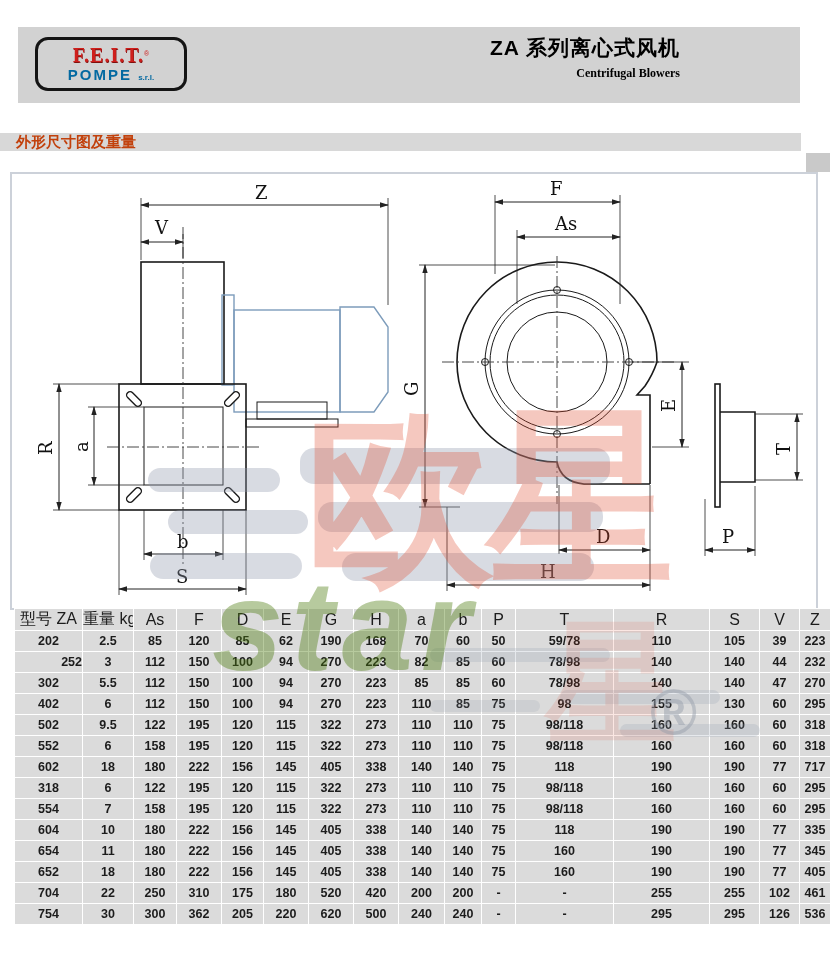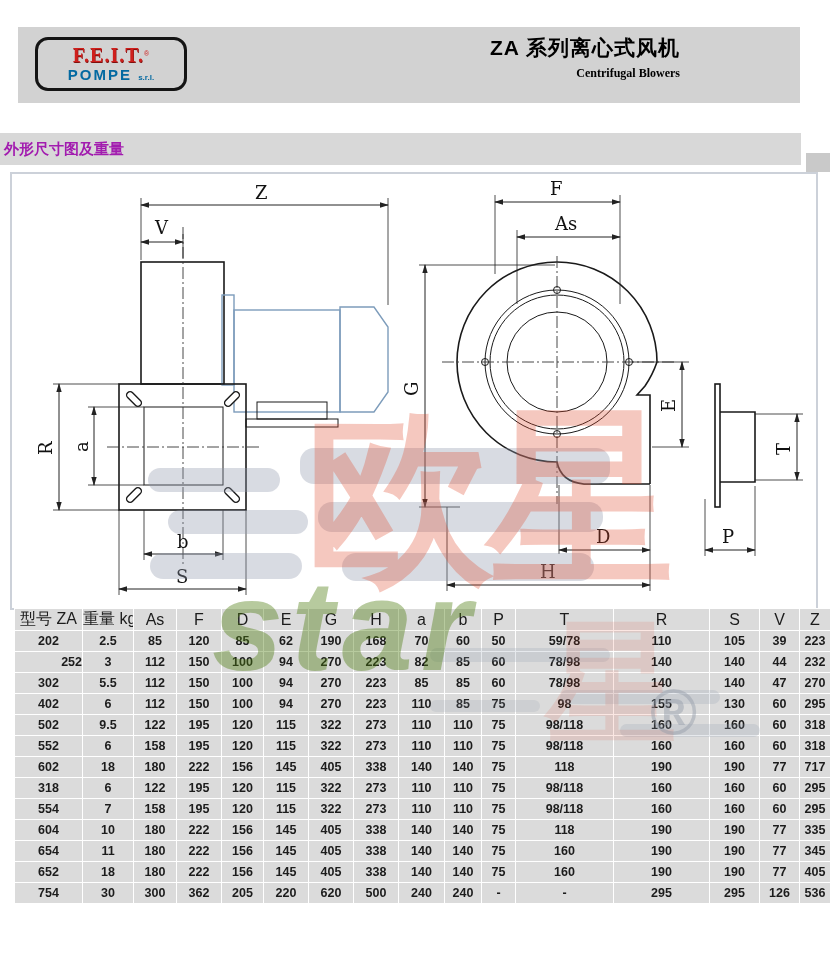--- a/index.html
+++ b/index.html
@@ -14,23 +14,23 @@
   .logo-brand{font-family:"Liberation Serif",serif;font-weight:bold;color:#cf1f1c;font-size:20px;
               letter-spacing:1px;line-height:1;text-shadow:0.5px 0.5px 0 #7e0f0d;}
   .logo-reg{font-size:7px;vertical-align:super;color:#cf1f1c;}
   .logo-sub{color:#0369a1;font-weight:bold;font-size:15px;letter-spacing:2px;line-height:1.15;}
   .logo-suffix{font-size:8px;letter-spacing:0;font-weight:bold;}
   .titles{position:absolute;left:160px;right:120px;top:7px;text-align:right;}
   .title-zh{font-size:21px;font-weight:bold;color:#000;letter-spacing:1px;}
   .title-en{font-family:"Liberation Serif",serif;font-size:12px;font-weight:bold;color:#000;margin-top:4px;}
 
   
-  .section-band{position:absolute;left:0;top:133px;width:801px;height:32px;background:#d8d8d8;
-                display:flex;align-items:center;box-sizing:border-box;padding-left:4px;
-                font-size:15px;font-weight:bold;color:#a21caf;}
+  .section-band{position:absolute;left:0;top:133px;width:801px;height:18px;background:#d8d8d8;
+                display:flex;align-items:center;box-sizing:border-box;padding-left:16px;
+                font-size:15px;font-weight:bold;color:#c2410c;}
   .corner-artifact{position:absolute;left:806px;top:153px;width:24px;height:19px;background:#c9c9c9;}
 
   
   .drawing-panel{position:absolute;left:10px;top:172px;width:808px;height:438px;background:#fff;
                  border:2px solid #ccd1d9;box-sizing:border-box;}
   .drawing-panel svg{position:absolute;left:0;top:0;}
   .part{stroke:#1a1a1a;stroke-width:1.6;fill:none;}
   .thin{stroke:#1a1a1a;stroke-width:1;fill:none;}
   .slot{stroke:#1a1a1a;stroke-width:1.4;fill:#ffffff;}
   .motor{stroke:#7d9cbb;stroke-width:1.4;fill:none;}
@@ -448,20 +448,38 @@
           <td>140</td>
           <td>140</td>
           <td>75</td>
           <td>160</td>
           <td>190</td>
           <td>190</td>
           <td>77</td>
           <td>405</td>
         </tr>
         <tr>
+          <td>704</td>
+          <td>22</td>
+          <td>250</td>
+          <td>310</td>
+          <td>175</td>
+          <td>180</td>
+          <td>520</td>
+          <td>420</td>
+          <td>200</td>
+          <td>200</td>
+          <td>-</td>
+          <td>-</td>
+          <td>255</td>
+          <td>255</td>
+          <td>102</td>
+          <td>461</td>
+        </tr>
+        <tr>
           <td>754</td>
           <td>30</td>
           <td>300</td>
           <td>362</td>
           <td>205</td>
           <td>220</td>
           <td>620</td>
           <td>500</td>
           <td>240</td>
           <td>240</td>

